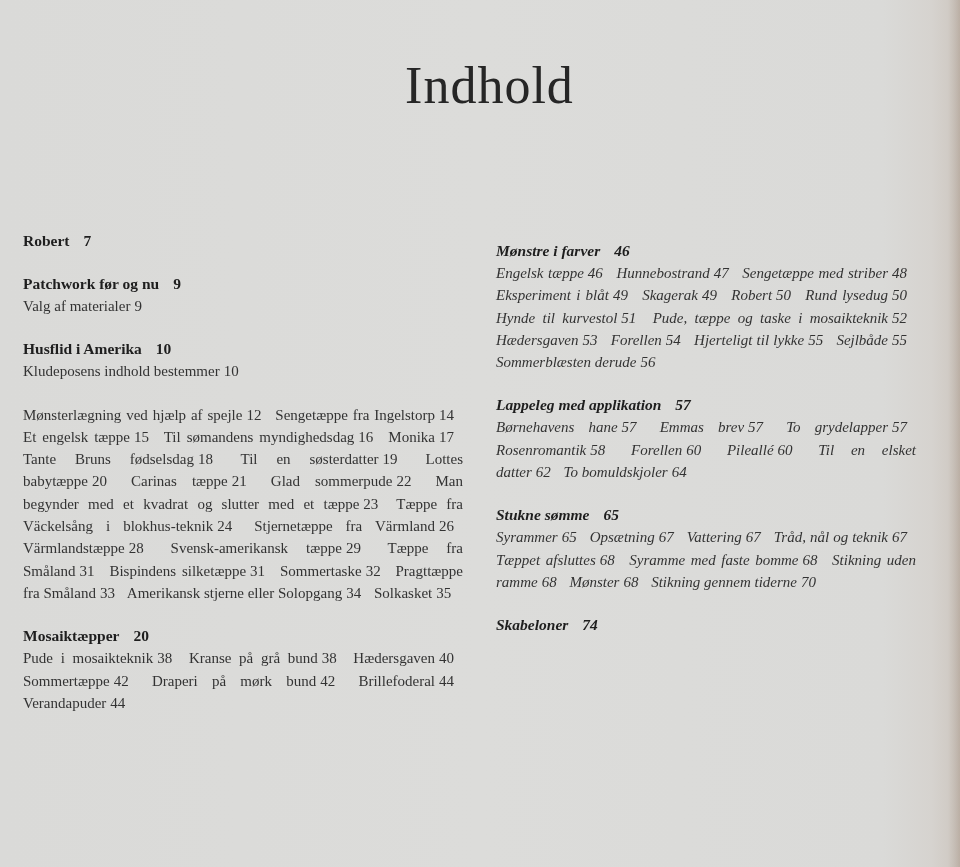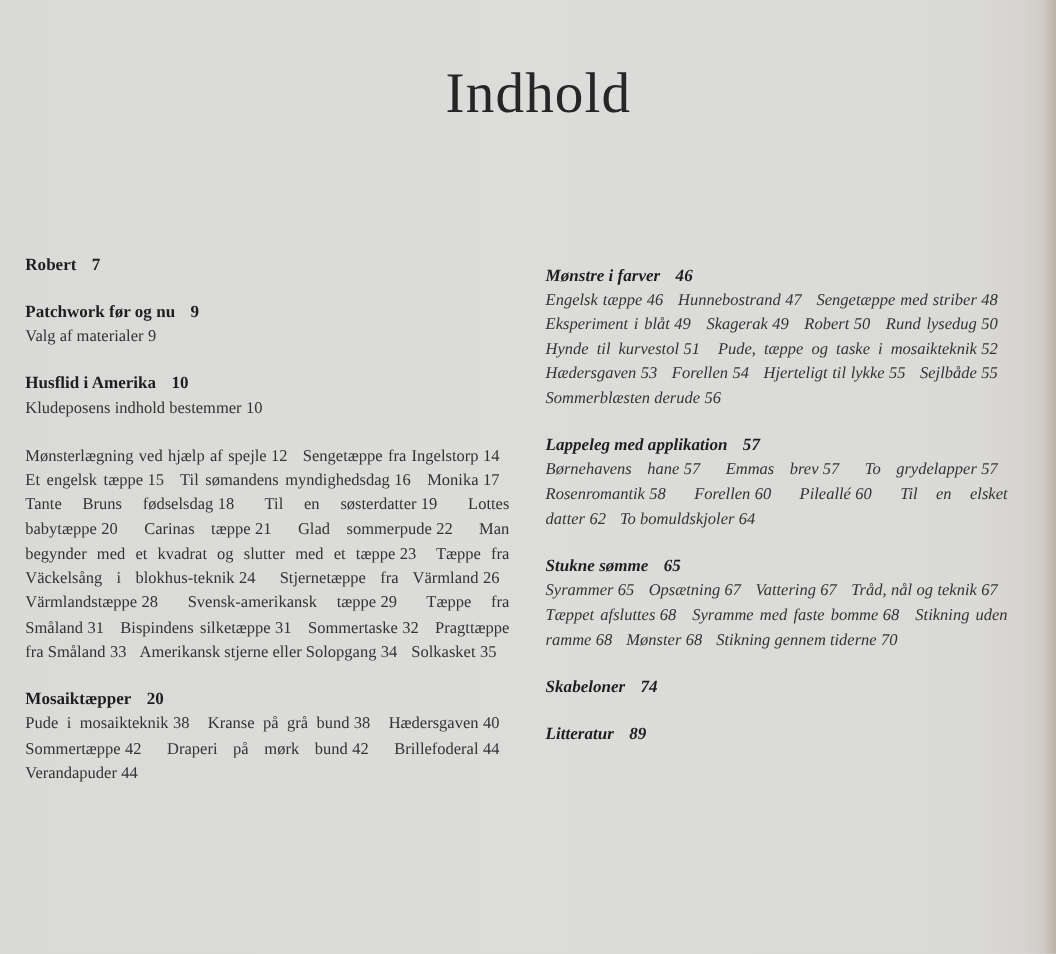--- a/index.html
+++ b/index.html
@@ -128,20 +128,14 @@
       <span class="h-title">Stukne sømme</span><span class="pg">65</span>
     </p>
     <p class="entries"><span class="entry"><span>Syrammer</span><span class="num">65</span></span> <span class="entry"><span>Opsætning</span><span class="num">67</span></span> <span class="entry"><span>Vattering</span><span class="num">67</span></span> <span class="entry"><span>Tråd, nål og teknik</span><span class="num">67</span></span> <span class="entry"><span>Tæppet afsluttes</span><span class="num">68</span></span> <span class="entry"><span>Syramme med faste bomme</span><span class="num">68</span></span> <span class="entry"><span>Stikning uden ramme</span><span class="num">68</span></span> <span class="entry"><span>Mønster</span><span class="num">68</span></span> <span class="entry"><span>Stikning gennem tiderne</span><span class="num">70</span></span> </p>
   </div>
       <div class="section">
     <p class="heading">
       <span class="h-title">Skabeloner</span><span class="pg">74</span>
     </p>
 
   </div>
-      <div class="section">
-    <p class="heading">
-      <span class="h-title">Litteratur</span><span class="pg">89</span>
-    </p>
-
-  </div>
     </div>
 </div>
 
 </body></html>

